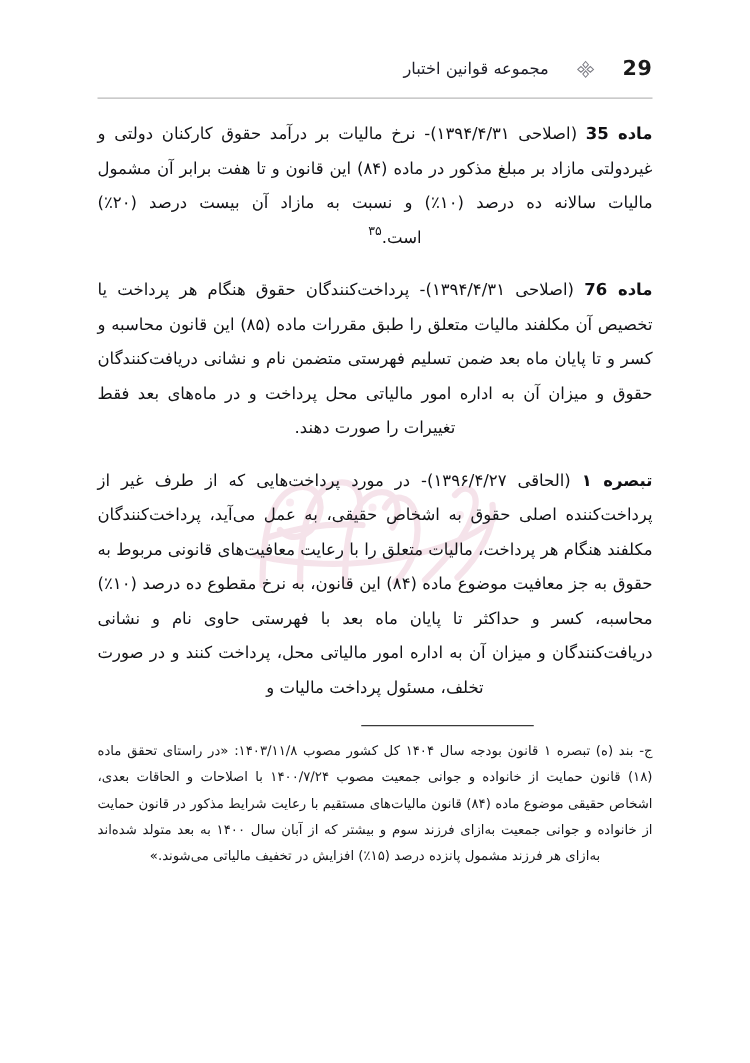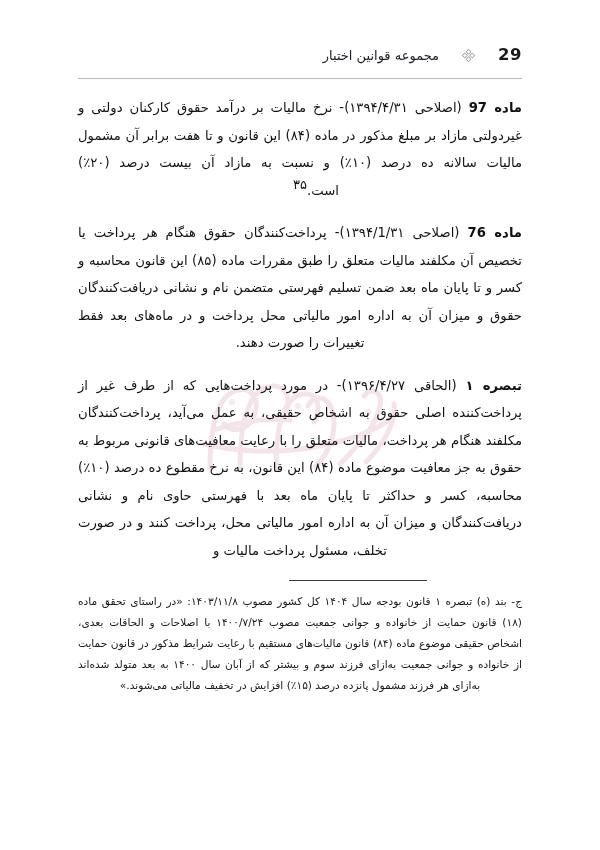--- a/index.html
+++ b/index.html
@@ -95,21 +95,21 @@
     margin: 0 0 15px 0;
     text-justify: inter-word;
   }
   .para:last-child { margin-bottom: 0; }
 
   .para .lead {
     font-weight: bold;
   }
 
   .sup {
-    font-size: 13px;
+    font-size: 10px;
     vertical-align: super;
     line-height: 0;
     margin-left: 32px;
   }
 
   
   .fn-zone {
     position: absolute;
     right: 78px;
     left: 78px;
@@ -170,23 +170,23 @@
         </g>
       </svg>
     </div>
     <div class="head-title">مجموعه قوانین اختبار</div>
   </div>
 
   <div class="head-rule"></div>
 
   <div class="body-col">
 
-    <p class="para"><span class="lead">ماده 97</span><span> (اصلاحی ۱۳۹۴/۴/۳۱)- نرخ مالیات بر درآمد حقوق کارکنان دولتی و غیردولتی مازاد بر مبلغ مذکور در ماده (۸۴) این قانون و تا هفت برابر آن مشمول مالیات سالانه ده درصد (۱۰٪) و نسبت به مازاد آن بیست درصد (۲۰٪) است.</span><span class="sup">۳۵</span></p>
+    <p class="para"><span class="lead">ماده 35</span><span> (اصلاحی ۱۳۹۴/۴/۳۱)- نرخ مالیات بر درآمد حقوق کارکنان دولتی و غیردولتی مازاد بر مبلغ مذکور در ماده (۸۴) این قانون و تا هفت برابر آن مشمول مالیات سالانه ده درصد (۱۰٪) و نسبت به مازاد آن بیست درصد (۲۰٪) است.</span><span class="sup">۳۵</span></p>
 
-    <p class="para"><span class="lead">ماده 76</span><span> (اصلاحی ۱۳۹۴/1/۳۱)- پرداخت‌کنندگان حقوق هنگام هر پرداخت یا تخصیص آن مکلفند مالیات متعلق را طبق مقررات ماده (۸۵) این قانون محاسبه و کسر و تا پایان ماه بعد ضمن تسلیم فهرستی متضمن نام و نشانی دریافت‌کنندگان حقوق و میزان آن به اداره امور مالیاتی محل پرداخت و در ماه‌های بعد فقط تغییرات را صورت دهند.</span></p>
+    <p class="para"><span class="lead">ماده 76</span><span> (اصلاحی ۱۳۹۴/۴/۳۱)- پرداخت‌کنندگان حقوق هنگام هر پرداخت یا تخصیص آن مکلفند مالیات متعلق را طبق مقررات ماده (۸۵) این قانون محاسبه و کسر و تا پایان ماه بعد ضمن تسلیم فهرستی متضمن نام و نشانی دریافت‌کنندگان حقوق و میزان آن به اداره امور مالیاتی محل پرداخت و در ماه‌های بعد فقط تغییرات را صورت دهند.</span></p>
 
     <p class="para"><span class="lead">تبصره ۱</span><span> (الحاقی ۱۳۹۶/۴/۲۷)- در مورد پرداخت‌هایی که از طرف غیر از پرداخت‌کننده اصلی حقوق به اشخاص حقیقی، به عمل می‌آید، پرداخت‌کنندگان مکلفند هنگام هر پرداخت، مالیات متعلق را با رعایت معافیت‌های قانونی مربوط به حقوق به جز معافیت موضوع ماده (۸۴) این قانون، به نرخ مقطوع ده درصد (۱۰٪) محاسبه، کسر و حداکثر تا پایان ماه بعد با فهرستی حاوی نام و نشانی دریافت‌کنندگان و میزان آن به اداره امور مالیاتی محل، پرداخت کنند و در صورت تخلف، مسئول پرداخت مالیات و</span></p>
 
   </div>
 
   <div class="fn-zone">
     <div class="fn-rule"></div>
     <p class="fn first">ج- بند (ه) تبصره ۱ قانون بودجه سال ۱۴۰۴ کل کشور مصوب ۱۴۰۳/۱۱/۸: «در راستای تحقق ماده (۱۸) قانون حمایت از خانواده و جوانی جمعیت مصوب ۱۴۰۰/۷/۲۴ با اصلاحات و الحاقات بعدی، اشخاص حقیقی موضوع ماده (۸۴) قانون مالیات‌های مستقیم با رعایت شرایط مذکور در قانون حمایت از خانواده و جوانی جمعیت به‌ازای فرزند سوم و بیشتر که از آبان سال ۱۴۰۰ به بعد متولد شده‌اند به‌ازای هر فرزند مشمول پانزده درصد (۱۵٪) افزایش در تخفیف مالیاتی می‌شوند.»</p>
   </div>
 

